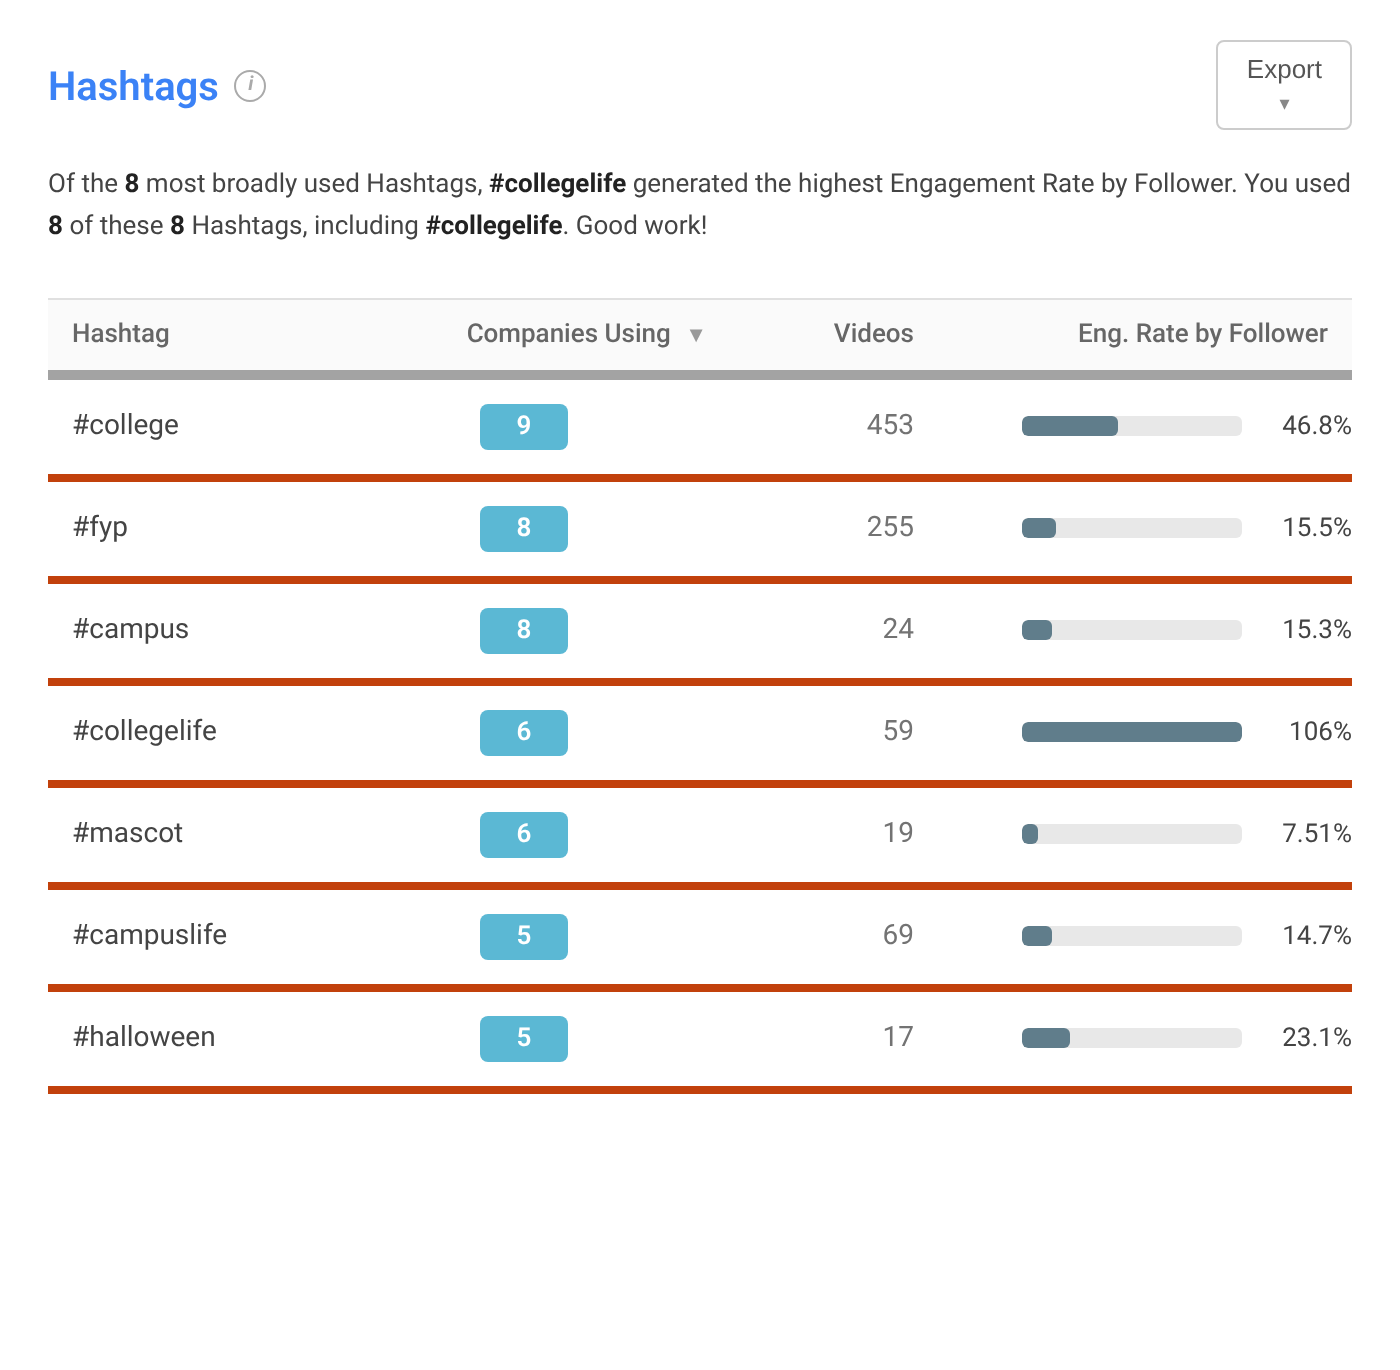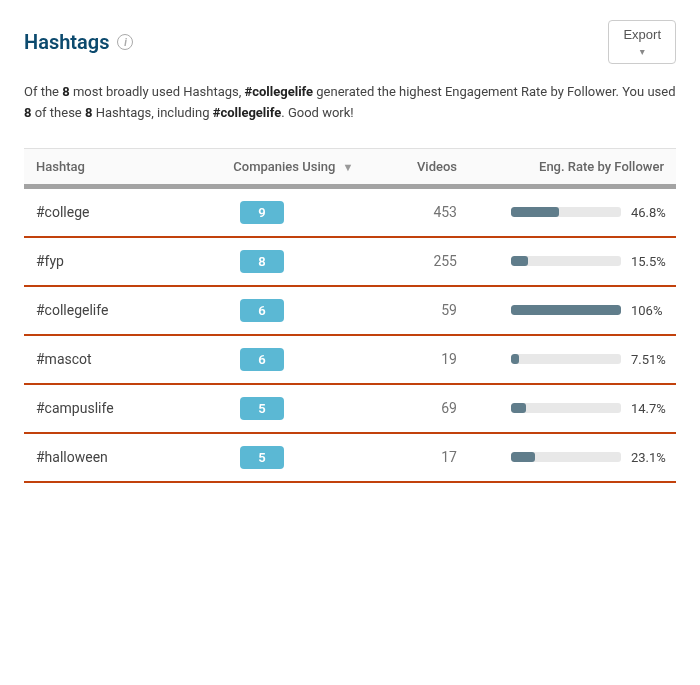--- a/index.html
+++ b/index.html
@@ -21,21 +21,21 @@
 
     .header-left {
       display: flex;
       align-items: center;
       gap: 8px;
     }
 
     .title {
       font-size: 20px;
       font-weight: 600;
-      color: #0c4a6e;
+      color: #3b82f6;
     }
 
     .info-icon {
       width: 16px;
       height: 16px;
       border-radius: 50%;
       border: 1.5px solid #aaa;
       display: inline-flex;
       align-items: center;
       justify-content: center;
@@ -102,21 +102,21 @@
     thead th.col-eng { width: 200px; text-align: right; }
 
     .sort-arrow {
       display: inline-block;
       margin-left: 4px;
       color: #999;
       font-size: 11px;
     }
 
     tbody tr {
-      border-bottom: 2px solid #c2410c;
+      border-bottom: 4px solid #c2410c;
     }
 
     tbody td {
       padding: 12px 12px;
       vertical-align: middle;
     }
 
     td.col-hashtag {
       color: #444;
       font-size: 14px;
@@ -165,21 +165,21 @@
     }
 
     .bar-fill {
       height: 100%;
       background: #607d8b;
       border-radius: 3px;
     }
 
     .eng-rate {
       min-width: 45px;
-      text-align: left;
+      text-align: right;
       color: #444;
       font-size: 13px;
     }
   </style>
 </head>
 <body>
 
 <div class="header">
   <div class="header-left">
     <span class="title">Hashtags</span>
@@ -231,20 +231,35 @@
       <td class="col-eng">
         <div class="eng-cell">
           <div class="bar-container">
             <div class="bar-fill" style="width: 15%"></div>
           </div>
           <span class="eng-rate">15.5%</span>
         </div>
       </td>
     </tr>
       <tr>
+      <td class="col-hashtag">#campus</td>
+      <td class="col-companies">
+        <span class="badge">8</span>
+      </td>
+      <td class="col-videos">24</td>
+      <td class="col-eng">
+        <div class="eng-cell">
+          <div class="bar-container">
+            <div class="bar-fill" style="width: 14%"></div>
+          </div>
+          <span class="eng-rate">15.3%</span>
+        </div>
+      </td>
+    </tr>
+      <tr>
       <td class="col-hashtag">#collegelife</td>
       <td class="col-companies">
         <span class="badge">6</span>
       </td>
       <td class="col-videos">59</td>
       <td class="col-eng">
         <div class="eng-cell">
           <div class="bar-container">
             <div class="bar-fill" style="width: 100%"></div>
           </div>

